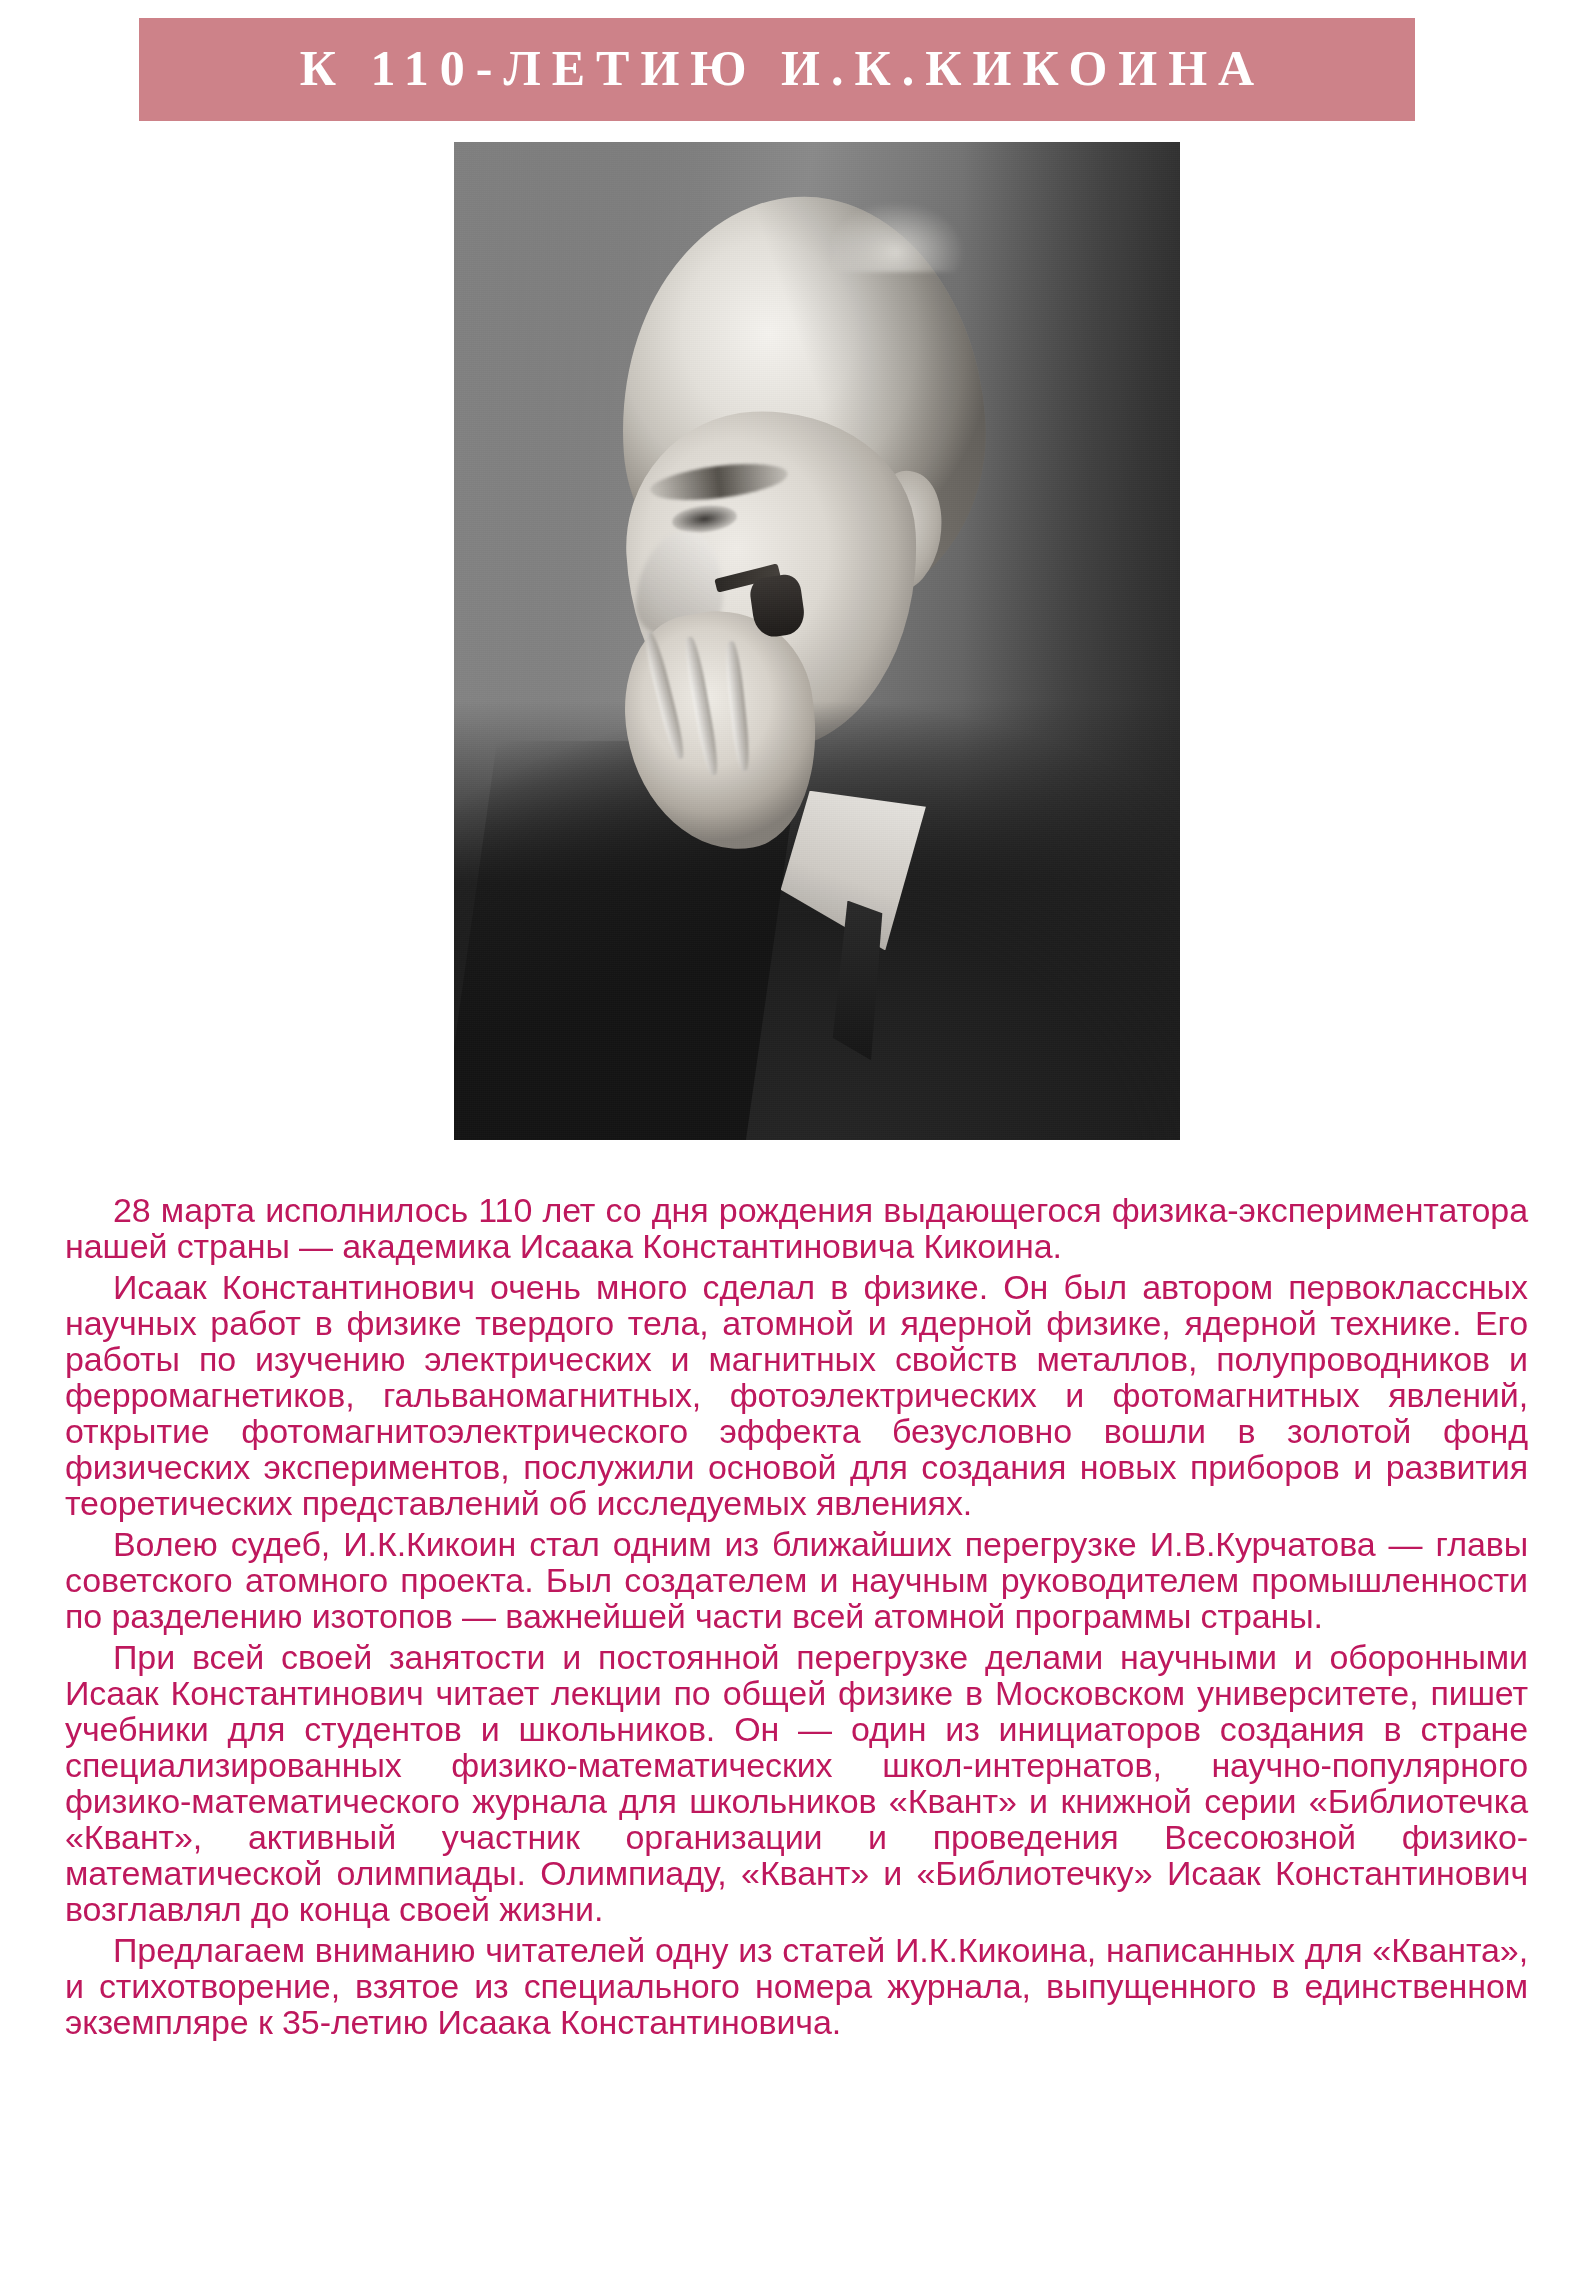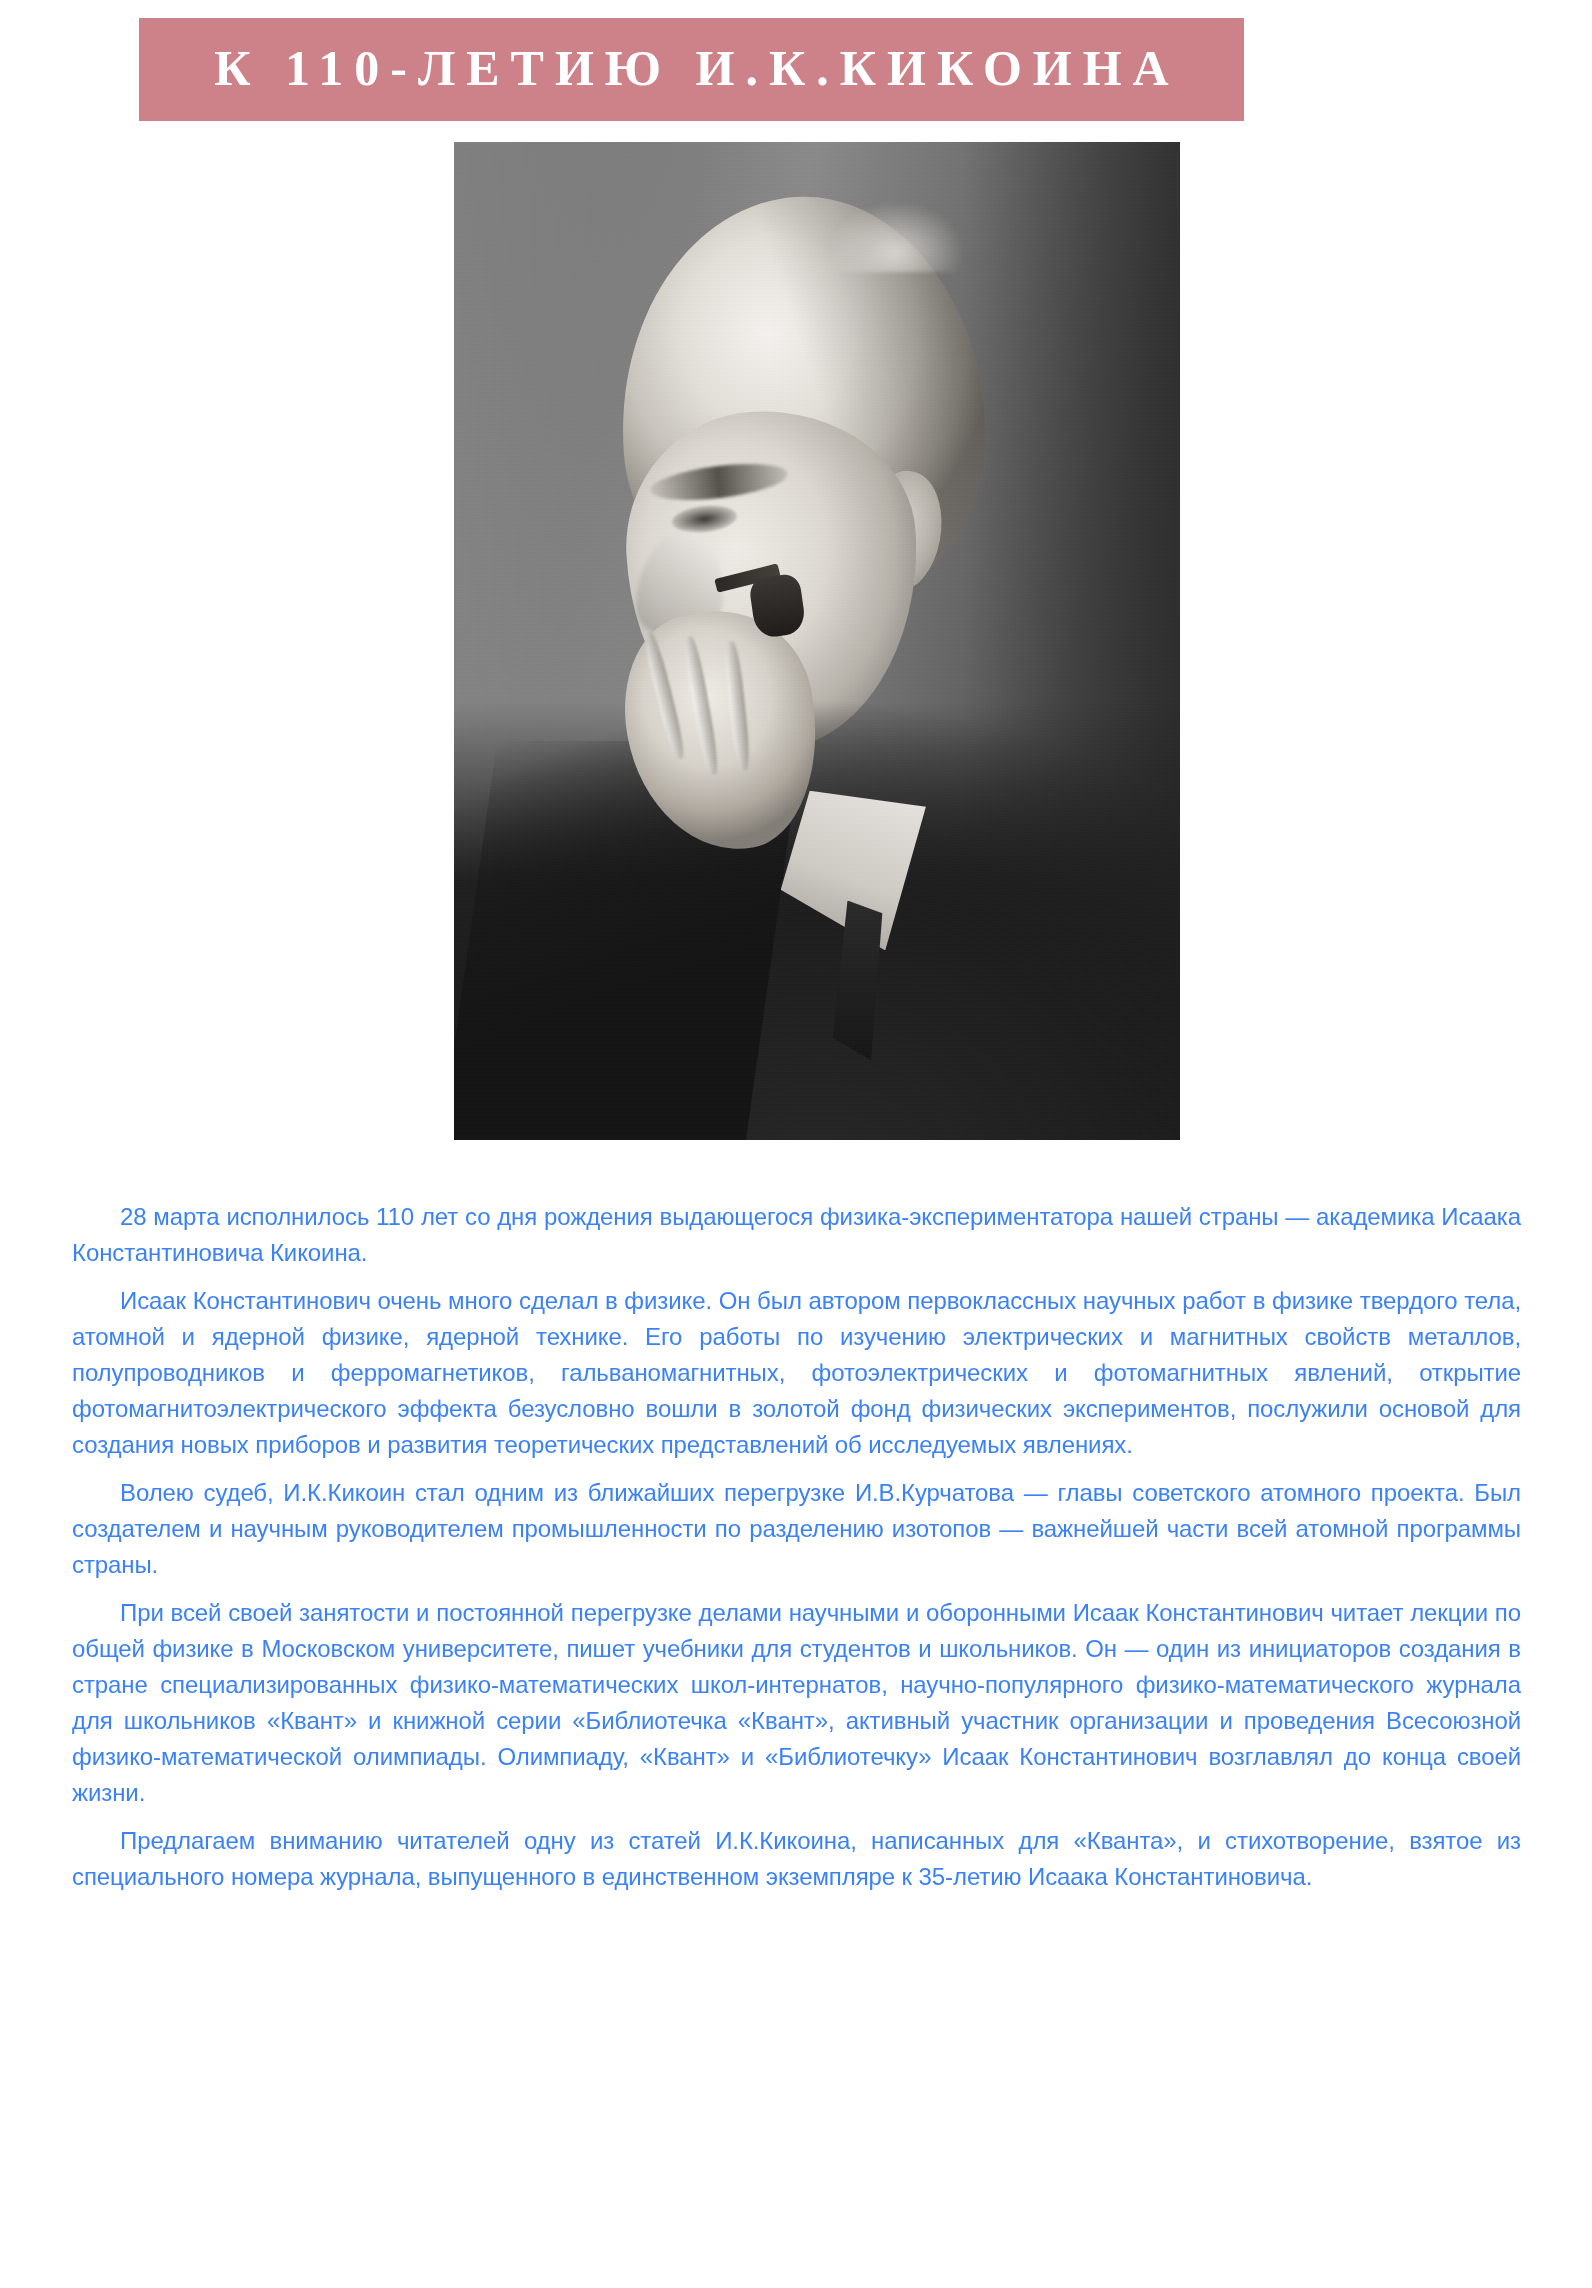--- a/index.html
+++ b/index.html
@@ -13,21 +13,21 @@
     position: relative;
     font-family: "Liberation Sans", "DejaVu Sans", sans-serif;
     overflow: hidden;
   }
 
   
   .banner {
     position: absolute;
     left: 139px;
     top: 18px;
-    width: 1105px;
+    width: 1276px;
     height: 103px;
     background: #cd8289;
     display: flex;
     align-items: center;
     justify-content: center;
     box-sizing: border-box;
   }
   .banner-title {
     font-family: "Liberation Serif", "DejaVu Serif", serif;
     color: #ffffff;
@@ -248,24 +248,24 @@
   }
 
   
   .article {
     position: absolute;
     left: 60px;
     top: 1187px;
     width: 1473px;
   }
   .article p {
-    margin: 12px;
-    font-size: 24px;
+    margin: 5px;
+    font-size: 34px;
     line-height: 36px;
-    color: #3b82f6;
+    color: #be185d;
     text-align: justify;
     text-justify: inter-word;
     text-indent: 48px;
     font-stretch: condensed;
     letter-spacing: -0.1px;
     hyphens: manual;
   }
   .article p:last-child { text-align: left; }
   .article p.last-ragged { text-align: justify; }
 </style>

